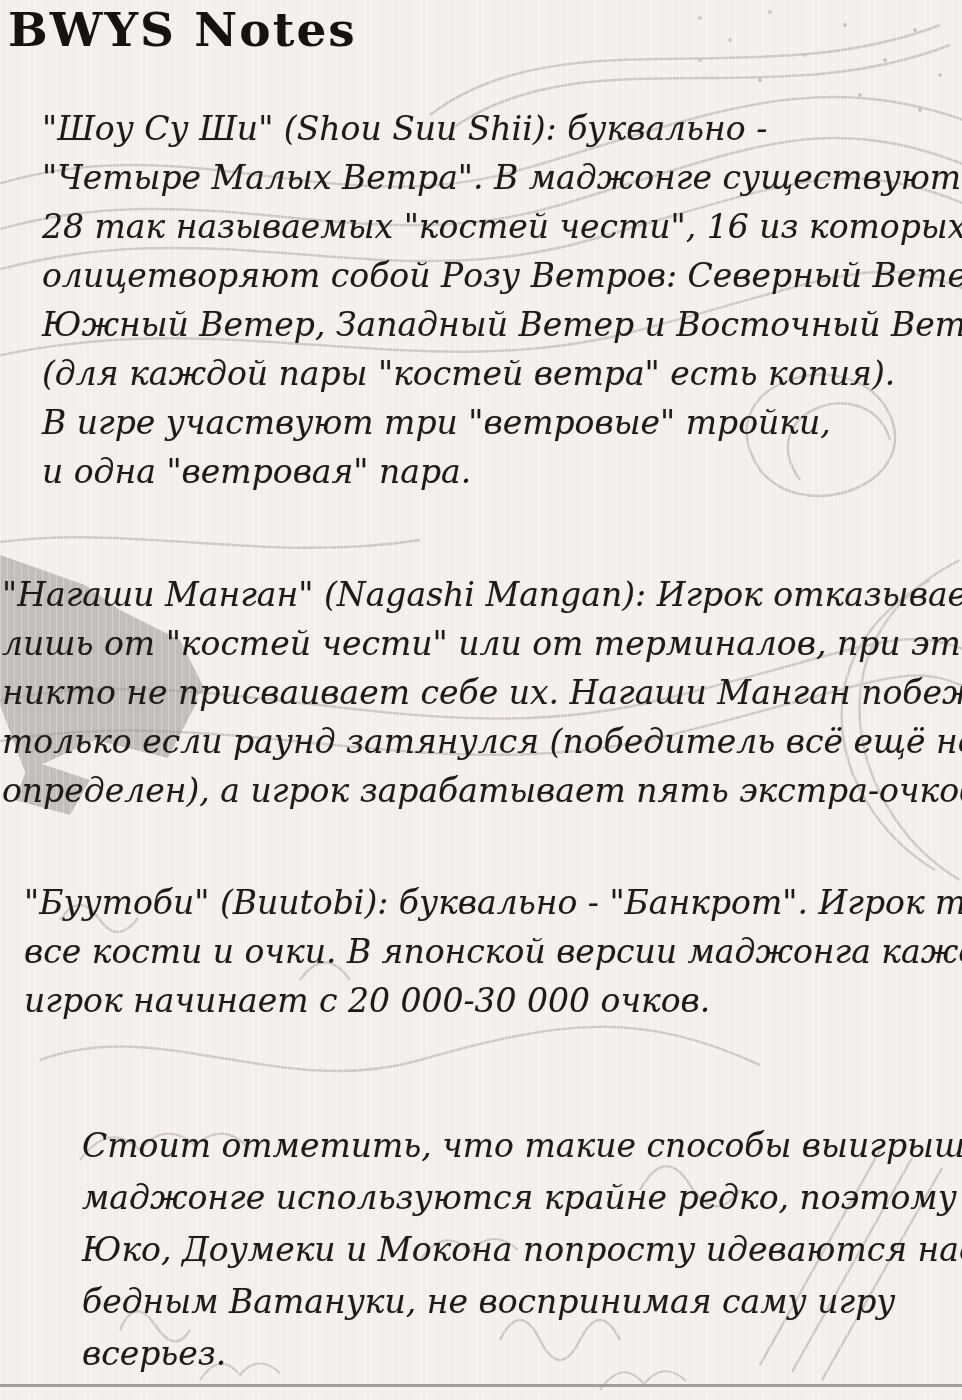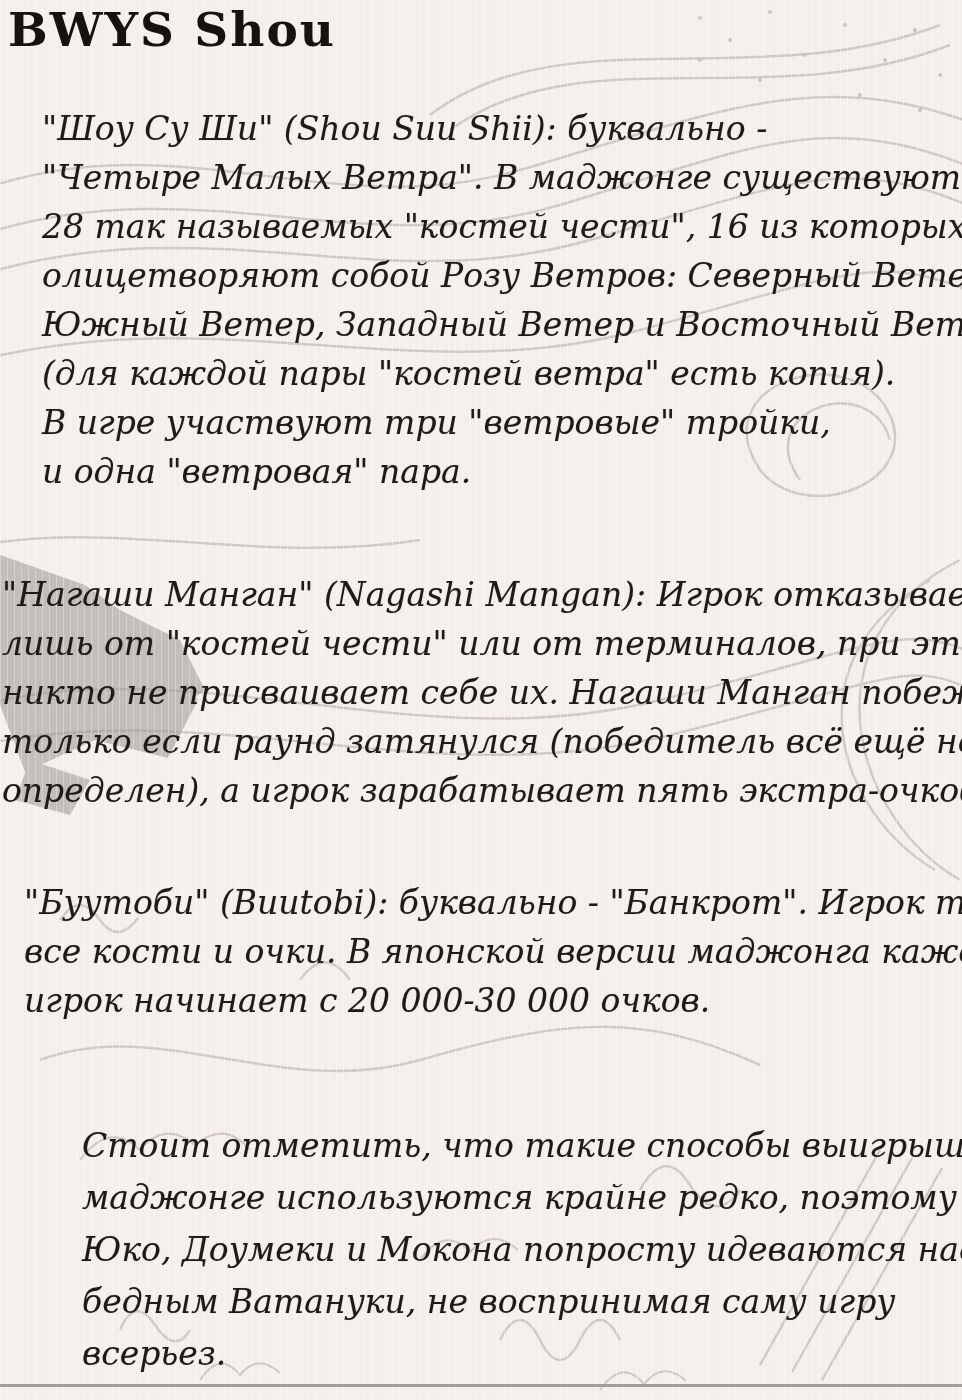--- a/index.html
+++ b/index.html
@@ -98,21 +98,21 @@
   <g fill="none" stroke="#bdb6b1" stroke-width="2" opacity="0.7">
     <path d="M80,1160 q30,-40 60,-10 q25,-30 55,-5 q30,-25 55,5"></path>
     <path d="M420,1260 q25,-35 50,-8 q22,-25 48,-2"></path>
     <path d="M200,1380 q20,-30 40,-5 q18,-22 40,-2"></path>
     <path d="M600,1390 q22,-32 44,-6 q20,-24 42,-3"></path>
   </g>
 </svg>
 
 <div class="streaks"></div>
 
-<div class="title">BWYS Shou</div>
+<div class="title">BWYS Notes</div>
 
 <div class="note p1">
   <div>"Шоу Су Ши" (Shou Suu Shii): буквально -</div>
   <div>"Четыре Малых Ветра". В маджонге существуют</div>
   <div>28 так называемых "костей чести", 16 из которых</div>
   <div>олицетворяют собой Розу Ветров: Северный Ветер,</div>
   <div>Южный Ветер, Западный Ветер и Восточный Ветер</div>
   <div>(для каждой пары "костей ветра" есть копия).</div>
   <div>В игре участвуют три "ветровые" тройки,</div>
   <div>и одна "ветровая" пара.</div>

